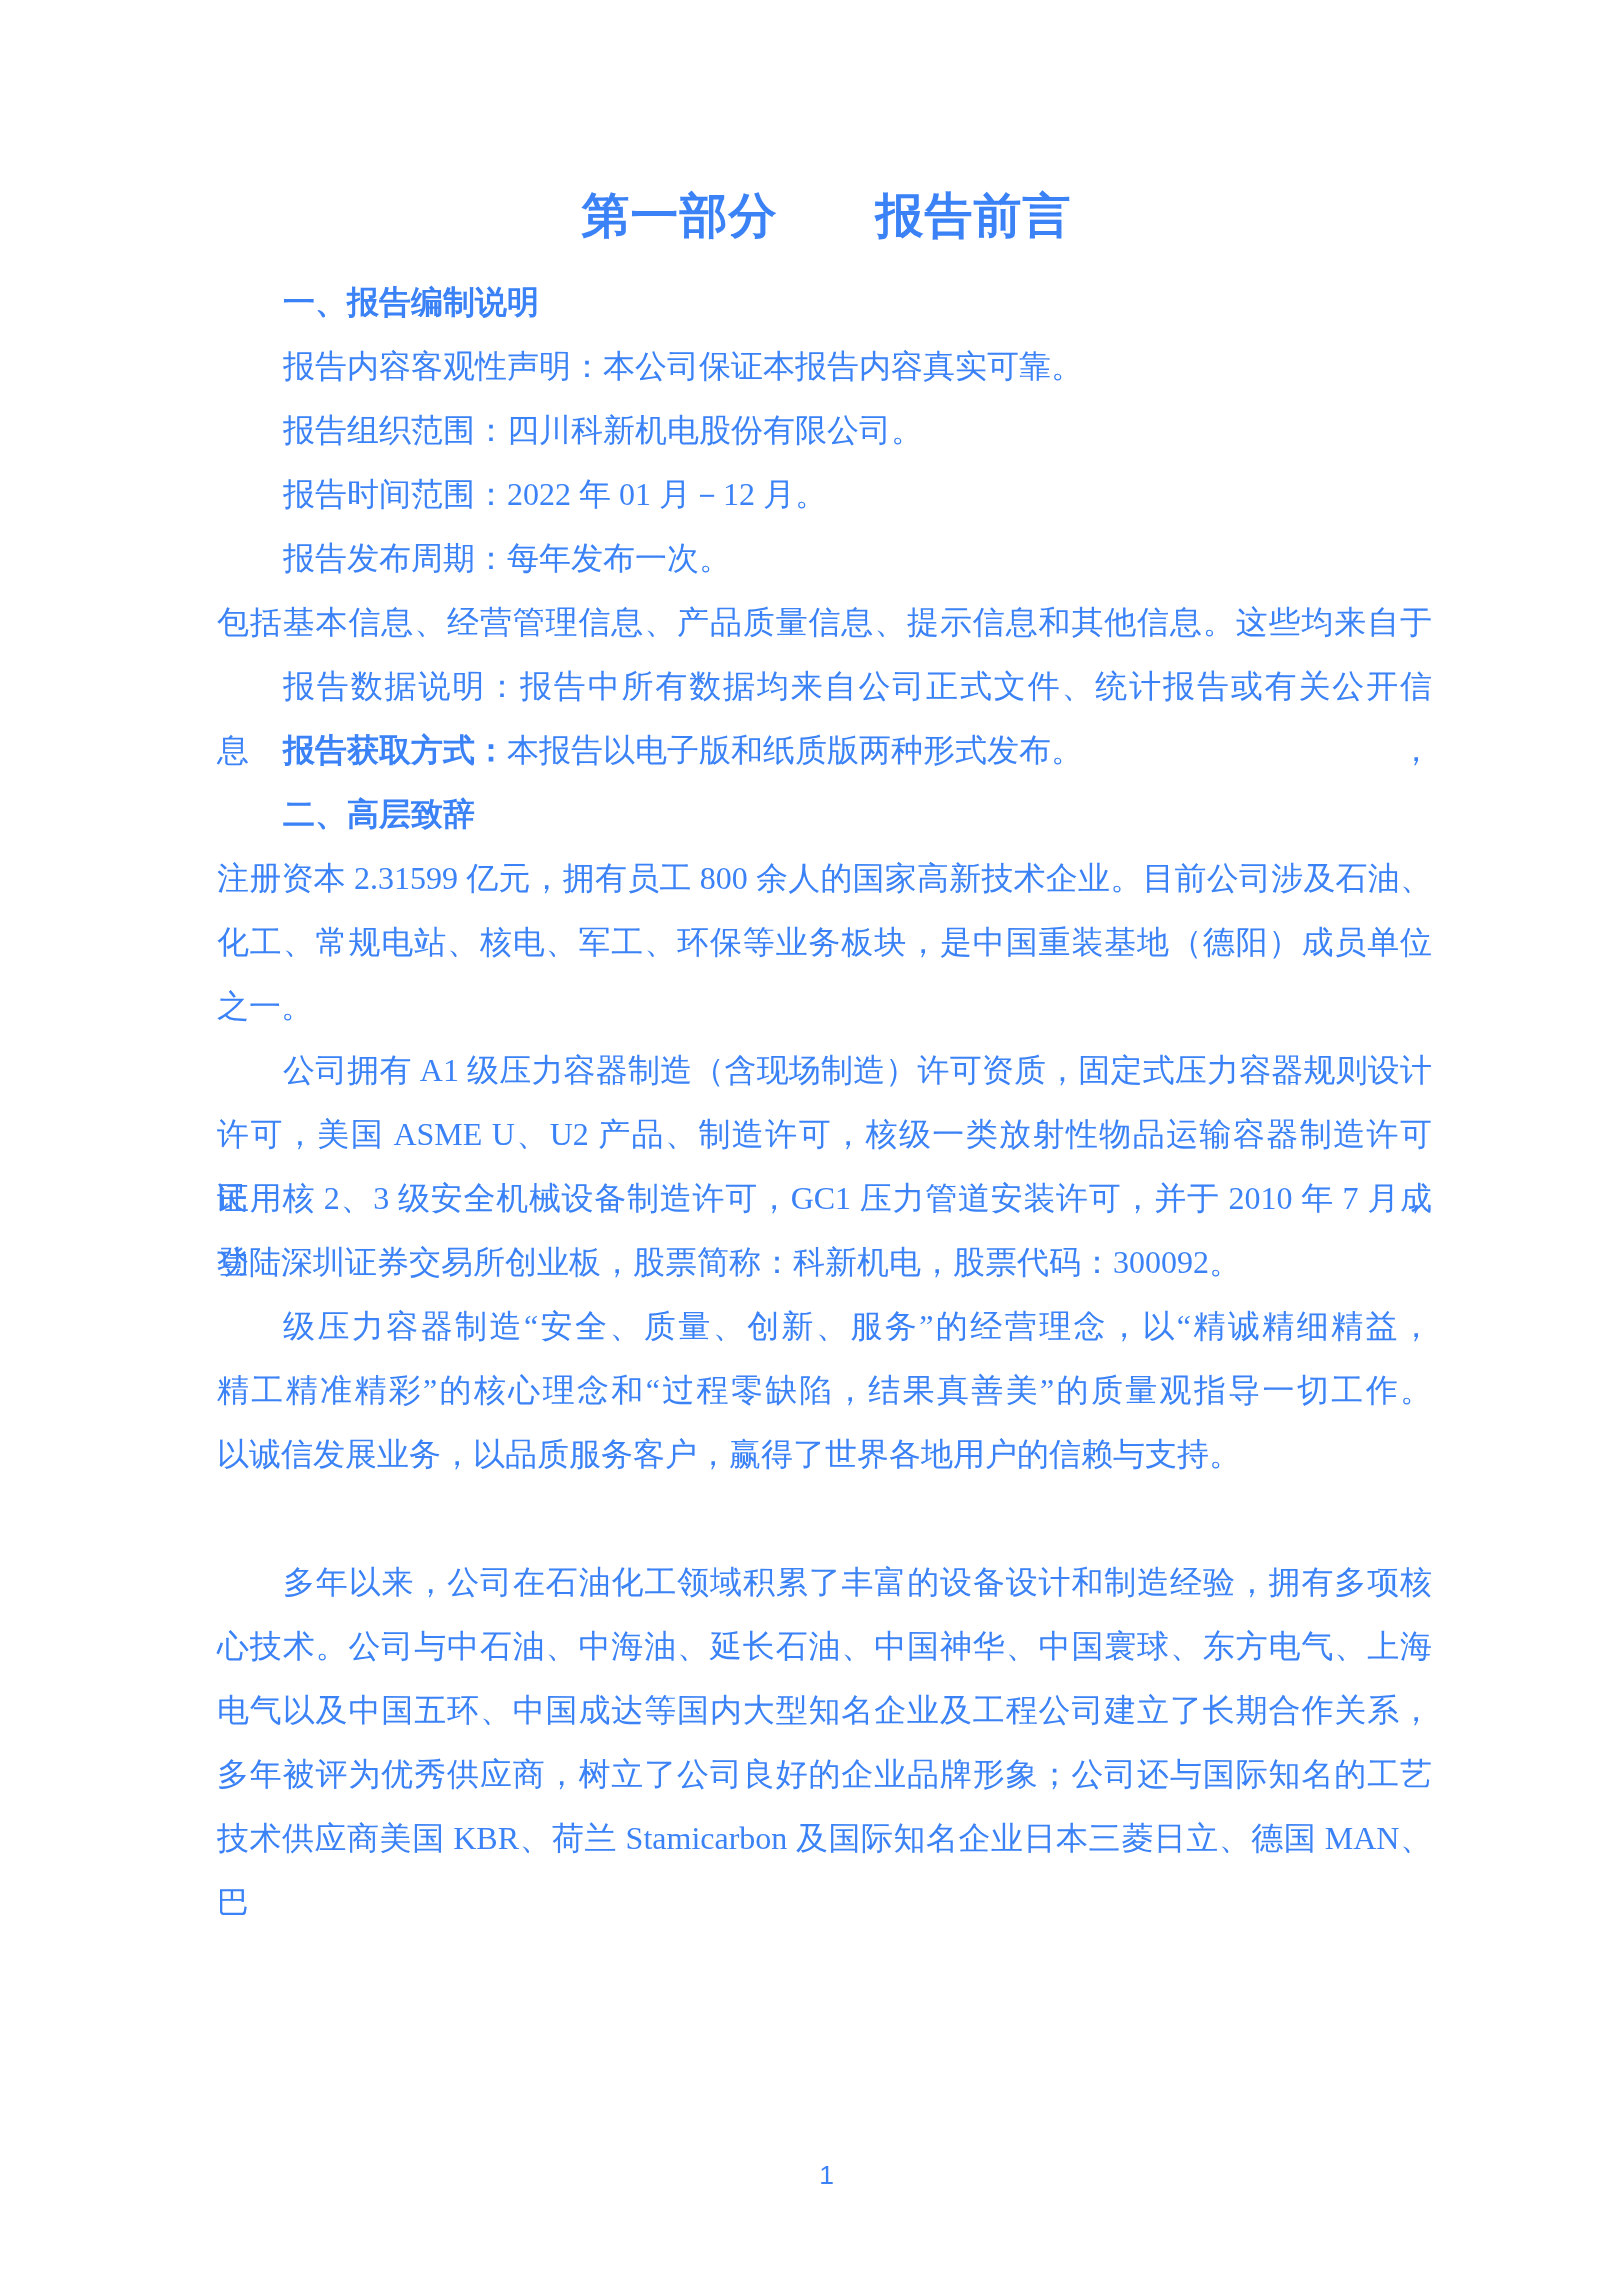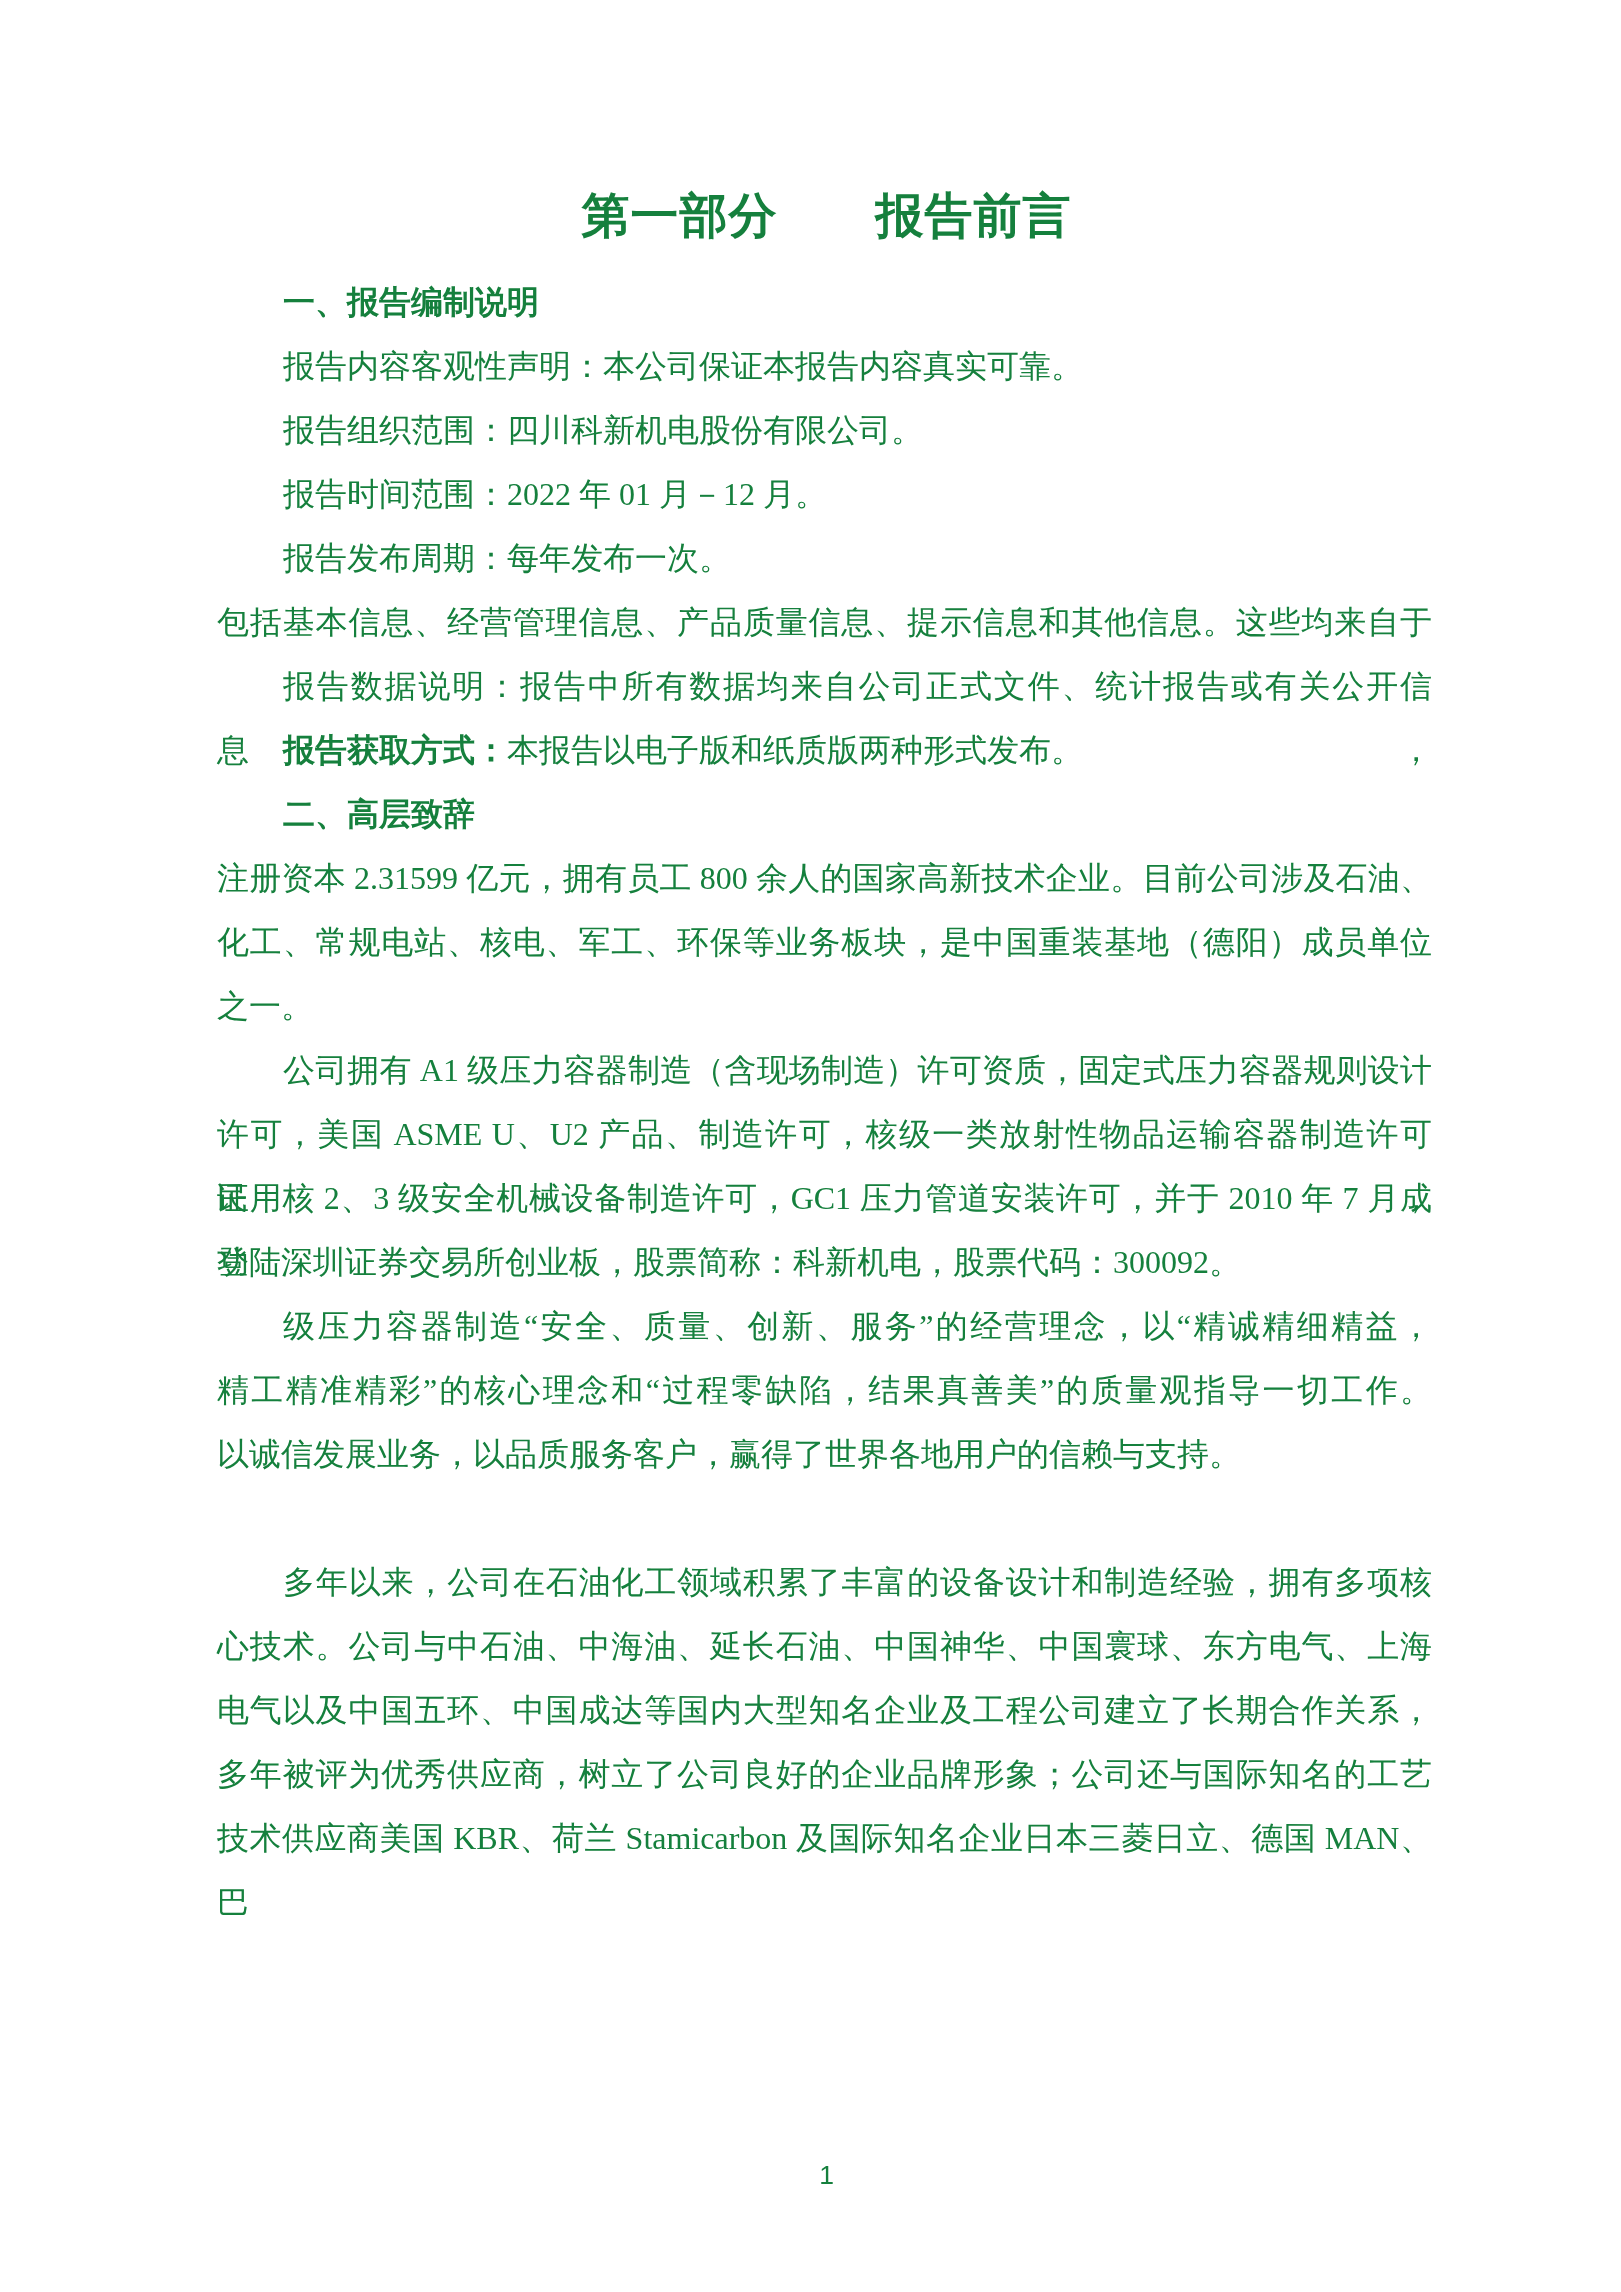--- a/index.html
+++ b/index.html
@@ -5,21 +5,21 @@
   html, body {
     margin: 0;
     padding: 0;
     background: #ffffff;
   }
   .page {
     position: relative;
     width: 1621px;
     height: 2293px;
     background: #ffffff;
-    color: #15803d;
+    color: #3b82f6;
     font-family: "Liberation Serif", serif;
     overflow: hidden;
   }
   .doc-title {
     position: absolute;
     top: 186px;
     left: 219px;
     width: 1215px;
     text-align: center;
     font-family: "Liberation Sans", sans-serif;

